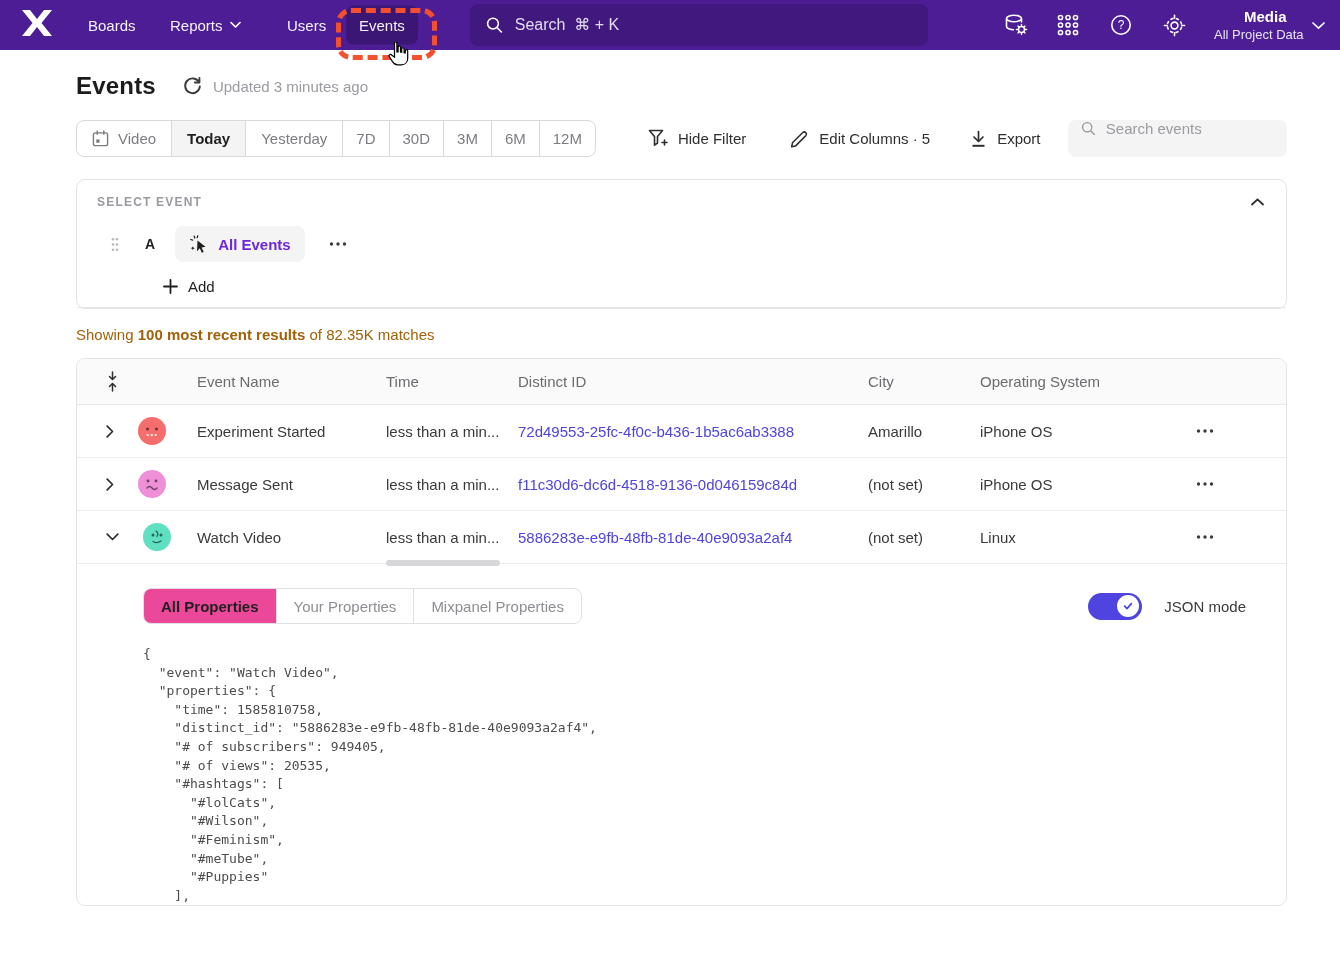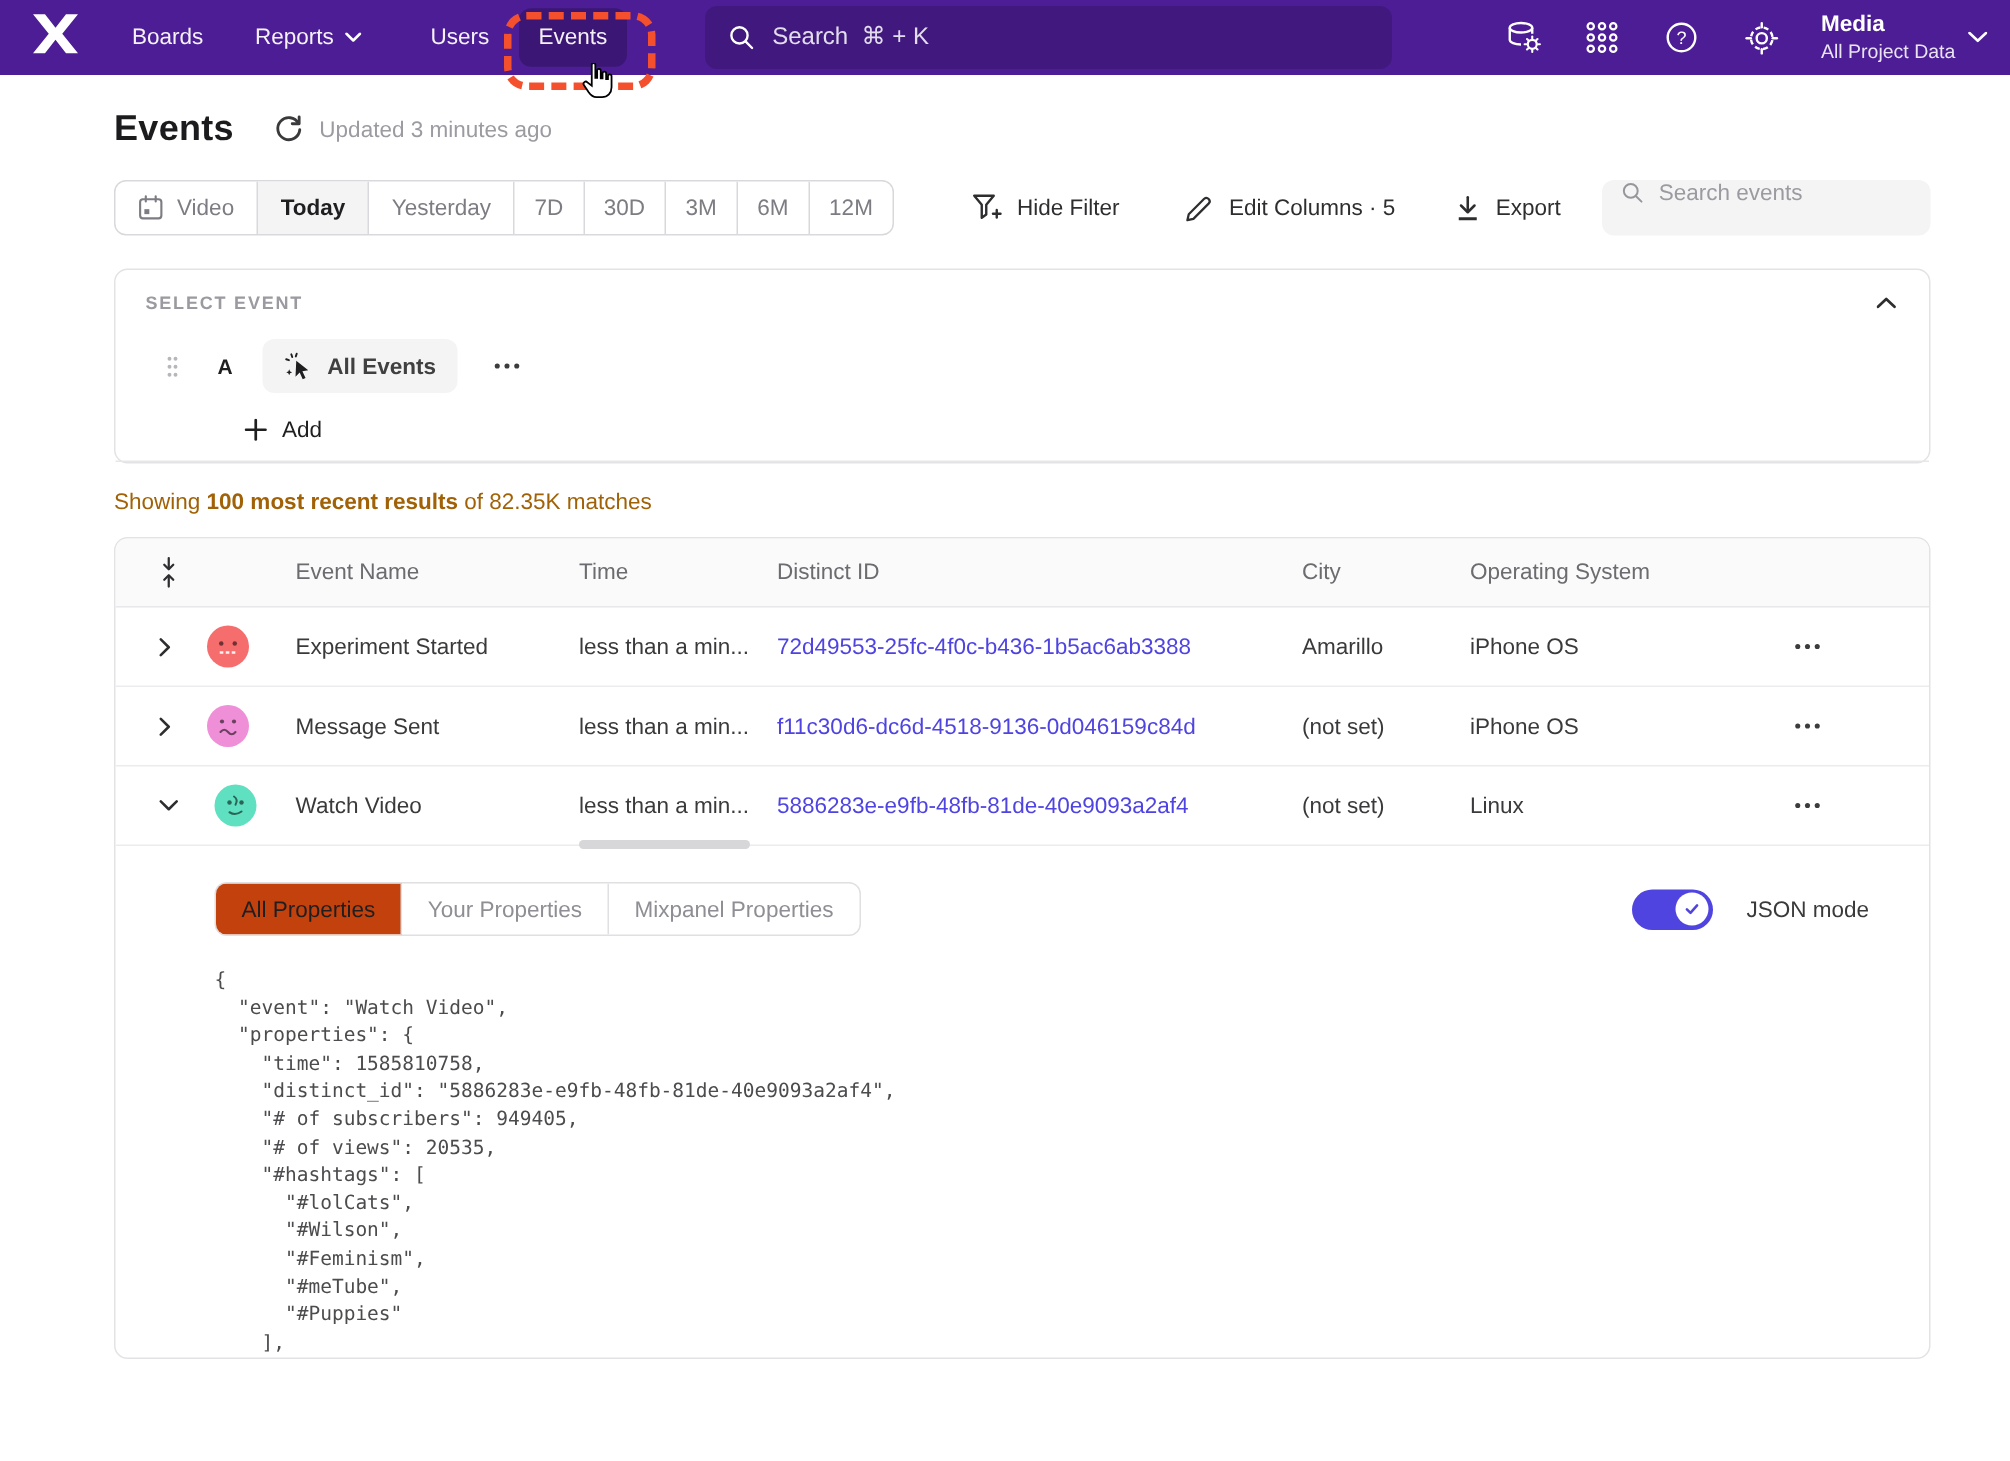--- a/index.html
+++ b/index.html
@@ -12,21 +12,21 @@
   .logo { left:22px; }
   .nav-item { color:rgba(255,255,255,.94); font-size:15px; cursor:pointer; display:flex; align-items:center; gap:7px; }
   .nav-events-pill { left:346px; background:rgba(0,0,0,.22); border-radius:8px; padding:11px 13px; font-size:15px; }
   .nav-search { left:470px; width:458px; height:42px; background:rgba(0,0,0,.15); border-radius:8px;
                 display:flex; align-items:center; padding:17px 16px; gap:12px; }
   .nav-search input { background:transparent; border:none; outline:none; color:#fff; font-size:16px; width:100%;
                       font-family:"Liberation Sans", sans-serif; }
   .nav-search input::placeholder { color:rgba(255,255,255,.85); }
   .nav-icon { width:26px; height:26px; display:flex; align-items:center; justify-content:center; cursor:pointer; }
   .project { left:1214px; line-height:1.25; cursor:pointer; }
-  .project .p-name { font-size:15px; font-weight:bold; }
+  .project .p-name { font-size:15px; font-weight:bold;margin-left:30px; }
   .project .p-sub { font-size:13px; color:rgba(255,255,255,.88); }
   .annotation-box { position:absolute; left:336px; top:8px; width:101px; height:52px;
                     border:5px dashed #f4502e; border-radius:15px; pointer-events:none; }
   .annotation-cursor { position:absolute; left:386px; top:42px; pointer-events:none; }
 
   
   .page { padding:0 53px 0 76px; }
   .page-header { margin-top:22px; display:flex; align-items:center; }
   .page-title { font-size:24px; font-weight:bold; color:#1c1c1e; letter-spacing:.2px; }
   .refresh-btn { margin-left:26px; cursor:pointer; display:flex; align-items:center; }
@@ -50,21 +50,21 @@
   
   .card { border:1px solid #e3e3e6; border-radius:9px; background:#fff; }
   .query-card { margin-top:22px; }
   .qc-top { padding:15px 20px 12px 20px; }
   .section-label { font-size:12px; font-weight:bold; letter-spacing:1.2px; color:#9a9aa0; }
   .qc-head { display:flex; align-items:center; justify-content:space-between; }
   .event-row { display:flex; align-items:center; margin-top:17px; }
   .drag-handle { cursor:grab; margin-left:14px; display:flex; }
   .row-letter { font-size:14px; font-weight:bold; color:#1f1f21; margin-left:26px; }
   .event-chip { margin-left:20px; display:flex; align-items:center; gap:9px; background:#f4f4f5; border-radius:8px;
-                height:36px; padding:0 14px; font-size:15px; font-weight:bold; color:#404040; cursor:pointer; }
+                height:36px; padding:0 14px; font-size:15px; font-weight:bold; color:#6d28d9; cursor:pointer; }
   .more-btn { margin-left:18px; color:#3c3c3e; cursor:pointer; display:flex; padding:4px 6px; }
   .add-btn { margin-top:16px; margin-left:66px; display:flex; align-items:center; gap:10px; font-size:15px;
              color:#1f1f21; cursor:pointer; width:fit-content; }
   .qc-divider { border-top:1px solid #e7e7ea; }
   .filters-row { display:flex; align-items:center; justify-content:space-between; padding:13px 20px; cursor:pointer; }
   .chev-btn { cursor:pointer; display:flex; padding:2px; }
 
   
   .results-line { margin-top:17px; font-size:15px; color:#a16207; }
   .results-line b { font-weight:bold; }
@@ -84,21 +84,21 @@
   .hscroll-thumb { position:absolute; left:309px; top:201px; width:114px; height:6px; border-radius:3px;
                    background:#d7d7da; cursor:pointer; }
 
   
   .detail { padding:24px 20px 0 66px; }
   .detail-head { display:flex; align-items:center; }
   .tabs { display:flex; border:1px solid #e0e0e3; border-radius:8px; overflow:hidden; height:36px; }
   .tab { display:flex; align-items:center; padding:0 17px; font-size:15px; color:#8e8e94;
          border-right:1px solid #e0e0e3; cursor:pointer; white-space:nowrap; }
   .tab:last-child { border-right:none; }
-  .tab.active { background:#c2410c; color:#1f1f21; font-weight:normal; }
+  .tab.active { background:#ec4899; color:#1f1f21; font-weight:bold; }
   .json-toggle-wrap { margin-left:auto; display:flex; align-items:center; gap:22px; padding-right:20px; }
   .toggle { width:54px; height:27px; border-radius:14px; background:#4f44e0; position:relative; cursor:pointer; }
   .toggle .knob { position:absolute; right:3px; top:2.5px; width:22px; height:22px; border-radius:50%;
                   background:#fff; display:flex; align-items:center; justify-content:center; }
   .json-mode-label { font-size:15px; color:#3a3a3c; }
   .json-block { margin-top:21px; font-family:"DejaVu Sans Mono", monospace; font-size:13px; line-height:18.6px;
                 color:#4c4c4f; white-space:pre; }
 </style>
 </head>
 <body>

